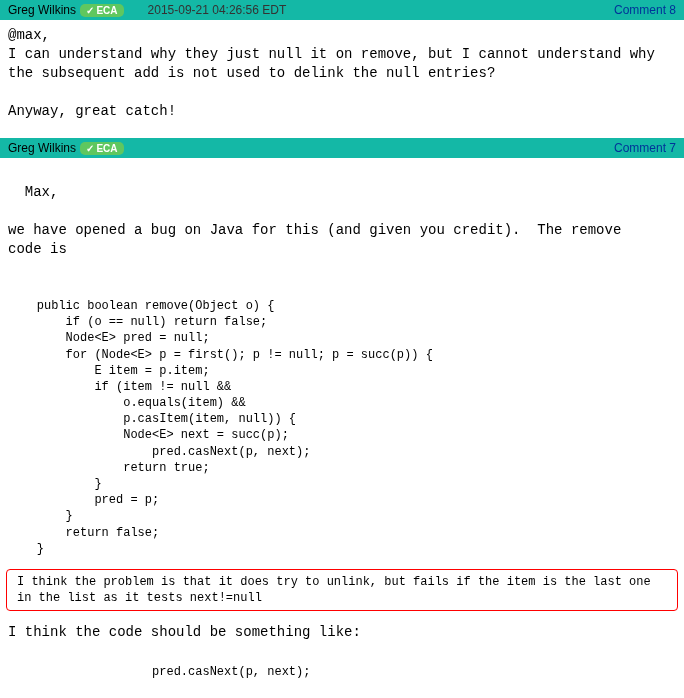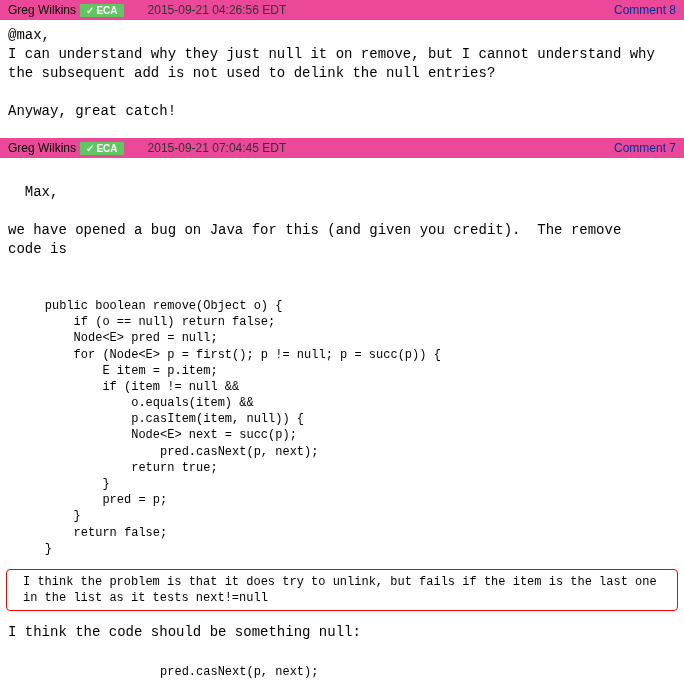--- a/index.html
+++ b/index.html
@@ -5,37 +5,37 @@
   body {
     margin: 0;
     padding: 0;
     font-family: Verdana, Arial, sans-serif;
     font-size: 12px;
     color: #000;
     background: #fff;
     width: 684px;
   }
   .comment-header {
-    background: #ec4899;
+    background: #14b8a6;
     padding: 3px 8px;
     display: flex;
     align-items: center;
     font-size: 12px;
   }
   .author {
     font-weight: normal;
     color: #000;
   }
   .eca-badge {
     display: inline-block;
     background: #5fc75f;
     color: #fff;
     font-size: 10px;
     padding: 1px 6px;
-    border-radius: 0;
+    border-radius: 5px;
     margin-left: 4px;
     font-weight: bold;
   }
   .eca-badge::before {
     content: "✓";
     margin-right: 2px;
   }
   .timestamp {
     margin-left: 24px;
     color: #333;
@@ -50,21 +50,20 @@
     white-space: pre-wrap;
     font-family: "Courier New", monospace;
     font-size: 14px;
     line-height: 1.35;
   }
   .code-block {
     font-family: "Courier New", monospace;
     white-space: pre;
     font-size: 12px;
     line-height: 1.35;
-    margin-left: 8px;
   }
   .annot-box {
     border: 1px solid #ff0000;
     border-radius: 4px;
     padding: 0 3px;
     display: inline-block;
   }
   .annot-num {
     display: inline-block;
     color: #ff0000;
@@ -75,21 +74,21 @@
     line-height: 14px;
     text-align: center;
     font-size: 10px;
     font-family: Arial, sans-serif;
     margin-right: 6px;
     vertical-align: middle;
   }
   .annot-para-box {
     border: 1px solid #ff0000;
     border-radius: 4px;
-    padding: 4px 16px;
+    padding: 4px 10px;
     margin: 2px 6px;
     font-family: "Courier New", monospace;
     font-size: 12px;
     line-height: 1.35;
   }
   .indent { padding-left: 0; }
 </style>
 </head>
 <body>
 
@@ -100,21 +99,20 @@
   <a class="comment-link">Comment 8</a>
 </div>
 <div class="comment-body">@max,
 I can understand why they just null it on remove, but I cannot understand why the subsequent add is not used to delink the null entries?
 
 Anyway, great catch!</div>
 
 <div class="comment-header">
   <span class="author">Greg Wilkins</span>
   <span class="eca-badge">ECA</span>
-  <span class="timestamp">2015-09-21 07:04:45 EDT</span>
   <a class="comment-link">Comment 7</a>
 </div>
 
 <div class="comment-body" style="padding-bottom:4px;">
   <span>Max,
 
 we have opened a bug on Java for this (and given you credit).  The remove code is
 </span>
 </div>
 
@@ -134,17 +132,17 @@
             pred = p;
         }
         return false;
     }</span>
 </div>
 
 <div style="height:10px;"></div>
 
 <div class="annot-para-box">I think the problem is that it does try to unlink, but fails if the item is the last one in the list as it tests next!=null</div>
 
-<div class="comment-body" style="padding-top:10px; padding-bottom:6px;">I think the code should be something null:</div>
+<div class="comment-body" style="padding-top:10px; padding-bottom:6px;">I think the code should be something like:</div>
 
 <div class="code-block" style="padding-left:8px;">
 <span>                    pred.casNext(p, next);</span>
 </div>
 
 </body></html>

